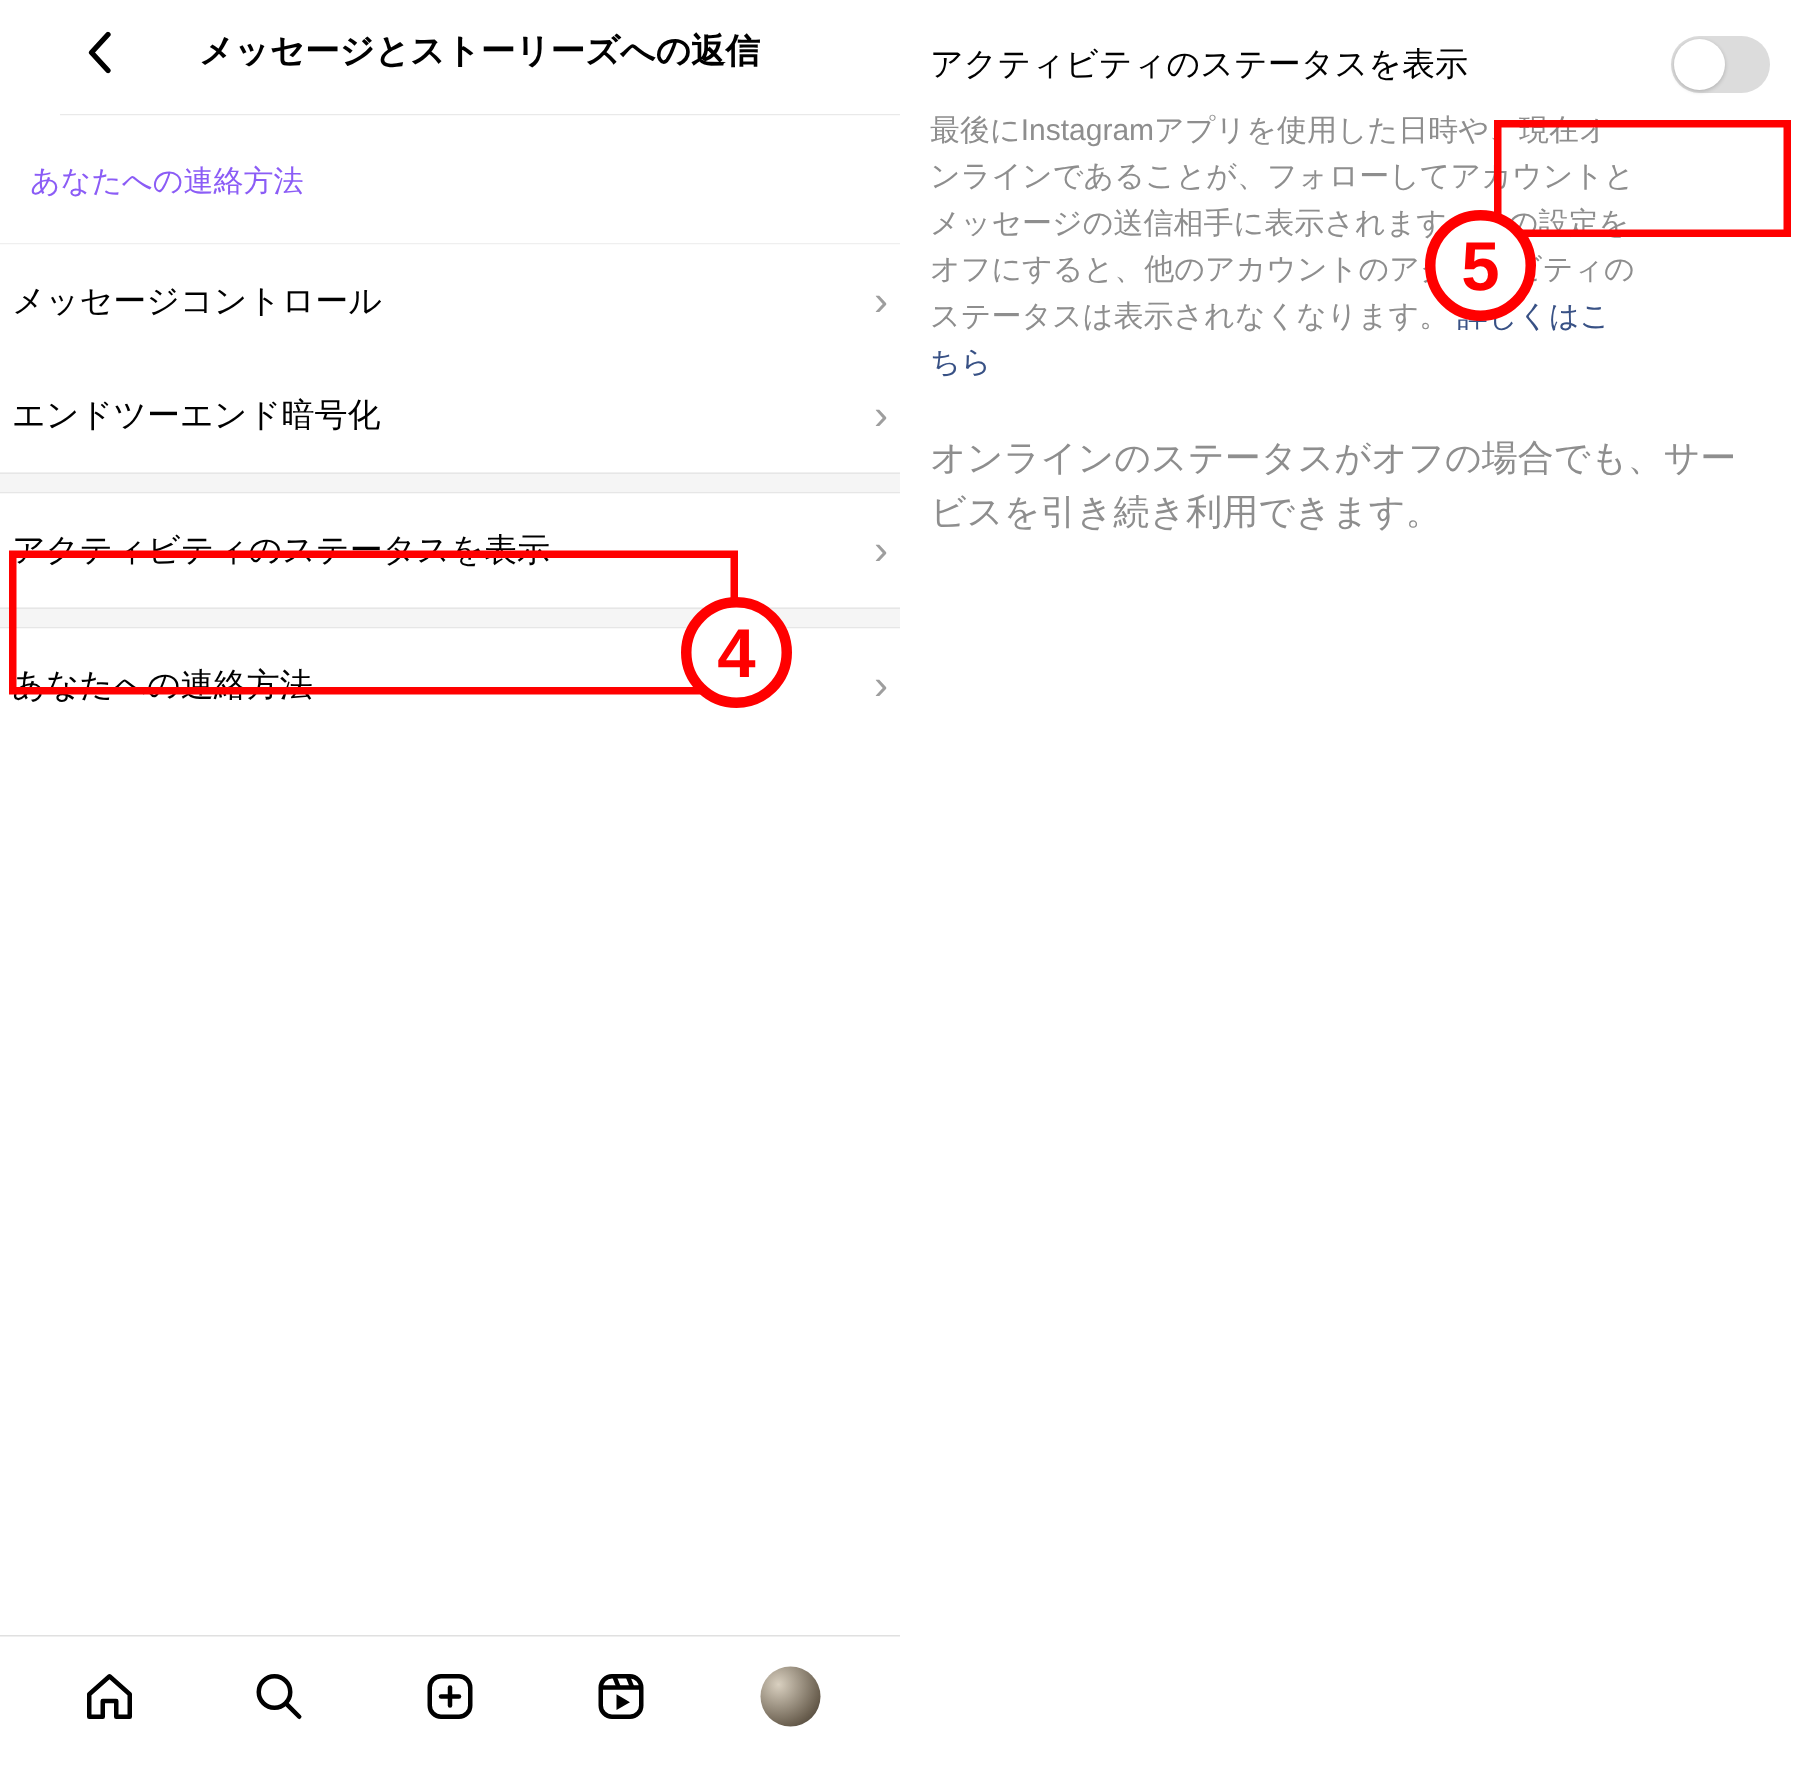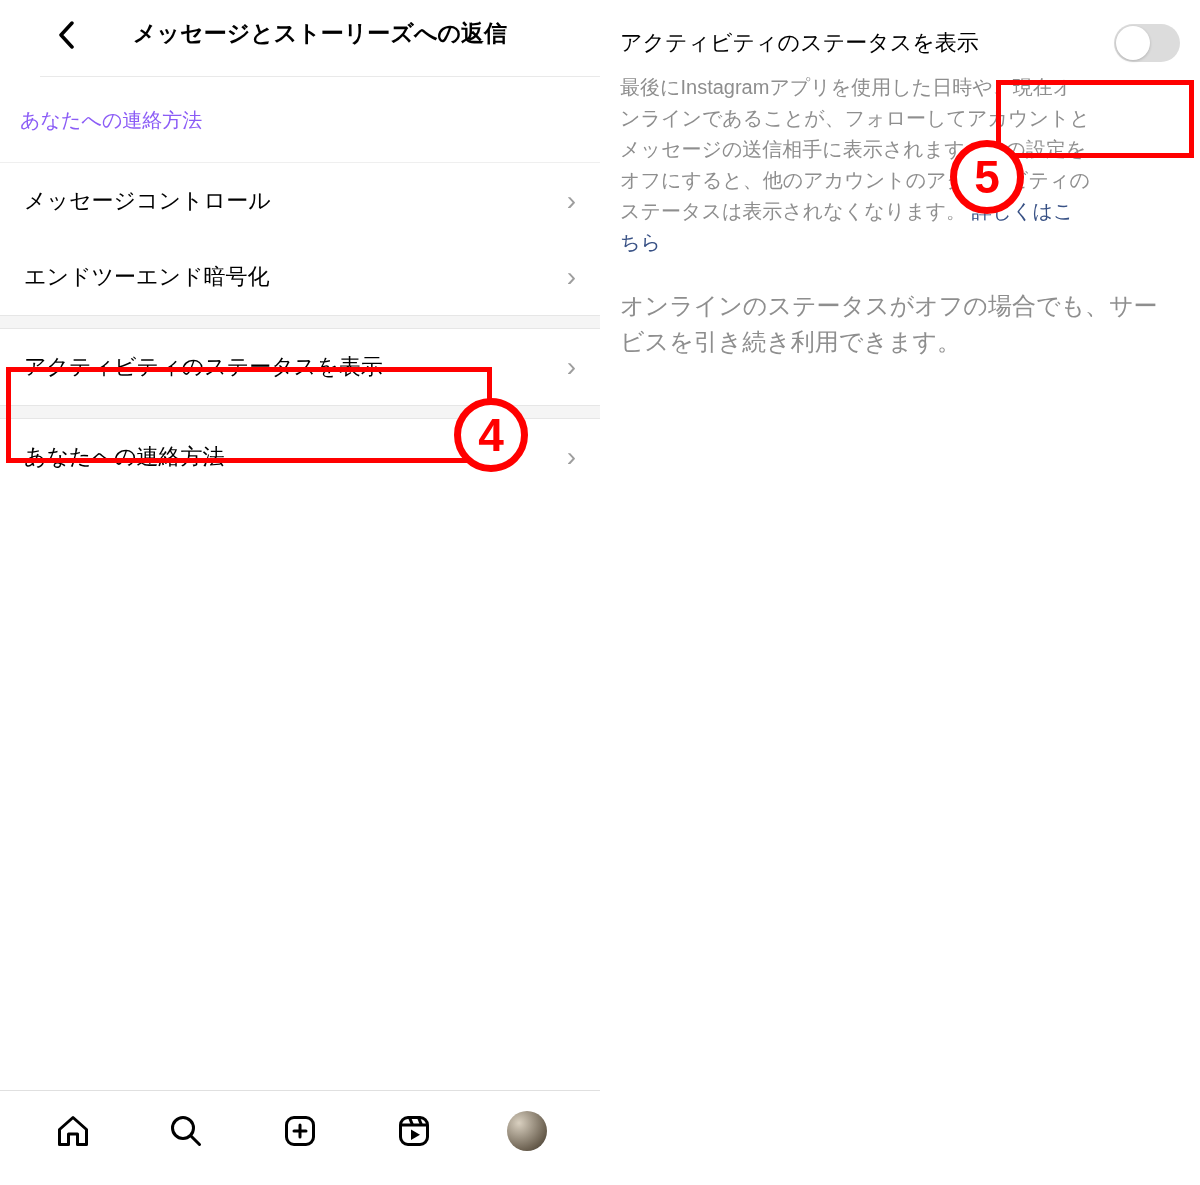--- a/index.html
+++ b/index.html
@@ -47,21 +47,21 @@
       color: #8b5cf6;
       background: #fcfcfc;
       border-top: 1px solid #efefef;
       border-bottom: 1px solid #efefef;
     }
     .section-header.first { border-top: none; background:#fff; }
     .row {
       display: flex;
       align-items: center;
       justify-content: space-between;
-      padding: 22px 24px;
+      padding: 22px 8px;
       font-size: 22px;
       color: #000;
       cursor: pointer;
       background: #fff;
     }
     .chevron {
       color: #9e9e9e;
       font-size: 28px;
       font-weight: 300;
     }

